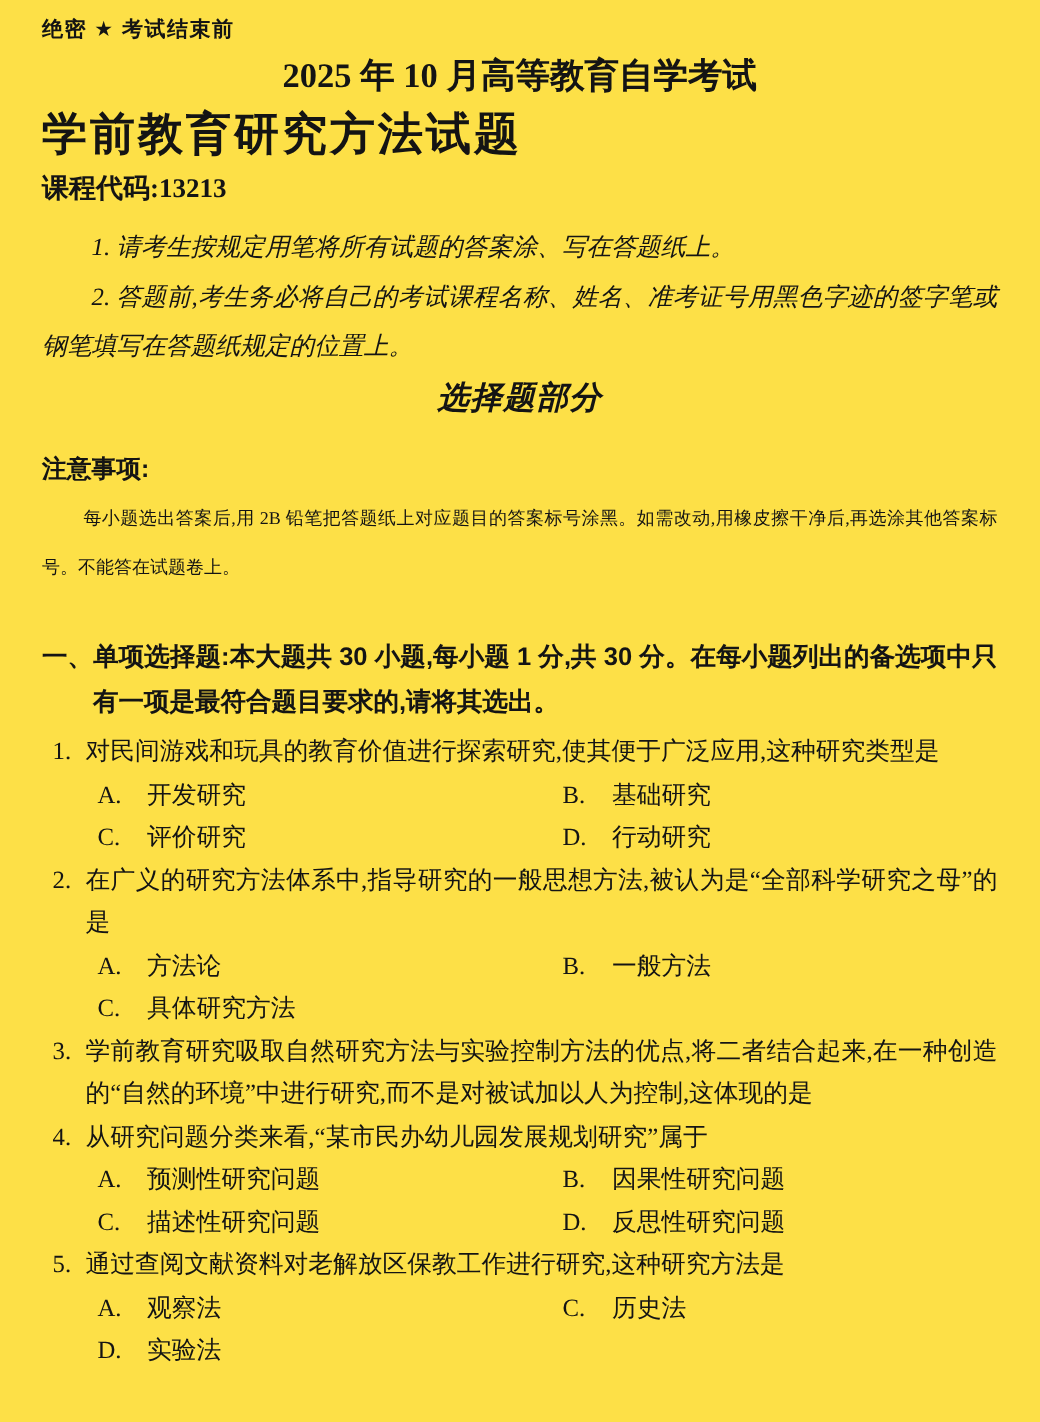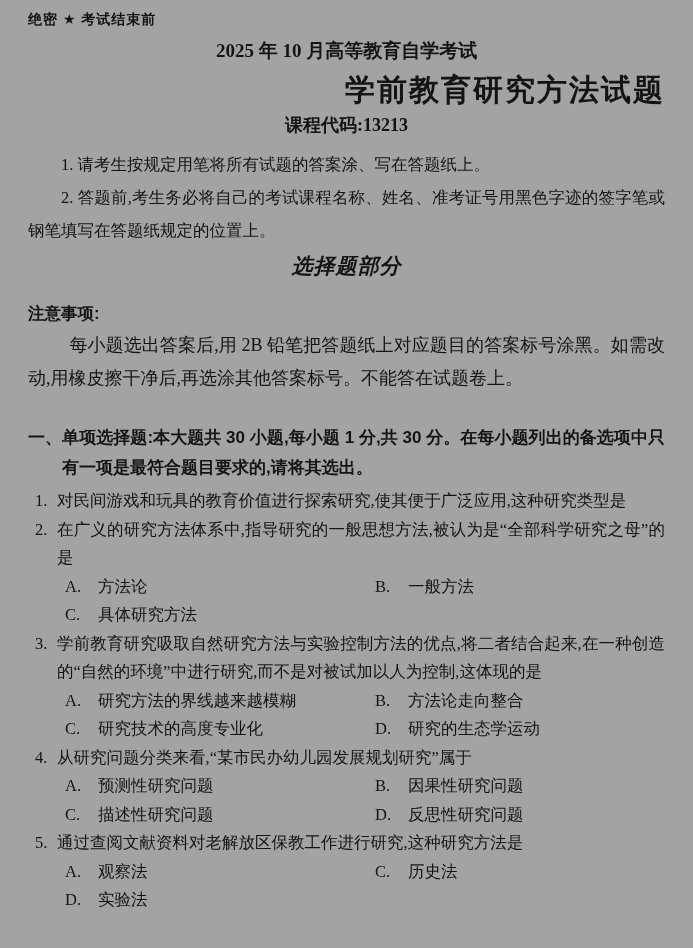--- a/index.html
+++ b/index.html
@@ -2,56 +2,55 @@
 <html><head>
 <meta charset="utf-8">
 <style>
   html, body { margin: 0; padding: 0; background: #ffffff; }
   .page {
     width: 693px;
     height: 948px;
     overflow: hidden;
     box-sizing: border-box;
     padding: 10px 28px 0 28px;
-    background: #a3a3a3;
+    background: #fde047;
     color: #141414;
     font-family: "Liberation Serif", "DejaVu Serif", serif;
     position: relative;
   }
   .security {
     font-family: "Liberation Sans", "DejaVu Sans", sans-serif;
     font-weight: 700;
     font-size: 14px;
     line-height: 18px;
     letter-spacing: 1px;
   }
   .exam-session {
     margin-top: 8px;
     text-align: center;
-    font-size: 19px;
+    font-size: 23px;
     line-height: 30px;
     font-weight: 600;
   }
   .paper-title {
     margin: 4px 0 0 0;
-    text-align: right;
+    text-align: left;
     font-family: "Liberation Sans", "DejaVu Sans", sans-serif;
     font-weight: 700;
     font-size: 30px;
     line-height: 40px;
     letter-spacing: 2px;
   }
   .course-code {
     margin-top: 2px;
-    text-align: center;
     font-weight: 700;
     font-size: 18px;
     line-height: 26px;
   }
-  .instructions { margin-top: 10px; font-size: 16.5px; }
+  .instructions { margin-top: 10px; font-size: 16.5px; font-style: italic; }
   .instructions p {
     margin: 0;
     text-indent: 2em;
     line-height: 33px;
     text-align: justify;
   }
   .section-title {
     margin-top: 4px;
     text-align: center;
     font-family: "Liberation Sans", "DejaVu Sans", sans-serif;
@@ -63,21 +62,21 @@
   }
   .notice { margin-top: 20px; }
   .notice-label {
     font-family: "Liberation Sans", "DejaVu Sans", sans-serif;
     font-weight: 700;
     font-size: 16.5px;
     line-height: 24px;
   }
   .notice-body {
     margin: 4px 0 0 0;
-    font-size: 18px;
+    font-size: 12px;
     line-height: 33px;
     text-indent: 2.3em;
     text-align: justify;
   }
   .part-heading {
     margin-top: 28px;
     font-family: "Liberation Sans", "DejaVu Sans", sans-serif;
     font-weight: 700;
     font-size: 17px;
     line-height: 30px;
@@ -123,43 +122,43 @@
     <p class="notice-body">每小题选出答案后,用 2B 铅笔把答题纸上对应题目的答案标号涂黑。如需改动,用橡皮擦干净后,再选涂其他答案标号。不能答在试题卷上。</p>
   </div>
 
   <div class="part-heading">一、单项选择题:本大题共 30 小题,每小题 1 分,共 30 分。在每小题列出的备选项中只有一项是最符合题目要求的,请将其选出。</div>
 
   <div id="questions" class="questions">
   <div class="question">
     <p class="stem">
       <span class="qnum">1.</span><span>对民间游戏和玩具的教育价值进行探索研究,使其便于广泛应用,这种研究类型是</span>
     </p>
+    <div class="options">
+      <div class="option"><span class="olabel">A.</span><span class="otext">开发研究</span></div>
+      <div class="option"><span class="olabel">B.</span><span class="otext">基础研究</span></div>
+      <div class="option"><span class="olabel">C.</span><span class="otext">评价研究</span></div>
+      <div class="option"><span class="olabel">D.</span><span class="otext">行动研究</span></div>
+    </div>
   </div>
 
   <div class="question">
     <p class="stem">
       <span class="qnum">2.</span><span>在广义的研究方法体系中,指导研究的一般思想方法,被认为是“全部科学研究之母”的是</span>
     </p>
     <div class="options">
       <div class="option"><span class="olabel">A.</span><span class="otext">方法论</span></div>
       <div class="option"><span class="olabel">B.</span><span class="otext">一般方法</span></div>
       <div class="option"><span class="olabel">C.</span><span class="otext">具体研究方法</span></div>
     </div>
   </div>
 
   <div class="question">
     <p class="stem">
       <span class="qnum">3.</span><span>学前教育研究吸取自然研究方法与实验控制方法的优点,将二者结合起来,在一种创造的“自然的环境”中进行研究,而不是对被试加以人为控制,这体现的是</span>
     </p>
-    <div class="options">
-      <div class="option"><span class="olabel">A.</span><span class="otext">研究方法的界线越来越模糊</span></div>
-      <div class="option"><span class="olabel">B.</span><span class="otext">方法论走向整合</span></div>
-      <div class="option"><span class="olabel">C.</span><span class="otext">研究技术的高度专业化</span></div>
-      <div class="option"><span class="olabel">D.</span><span class="otext">研究的生态学运动</span></div>
-    </div>
   </div>
 
   <div class="question">
     <p class="stem">
       <span class="qnum">4.</span><span>从研究问题分类来看,“某市民办幼儿园发展规划研究”属于</span>
     </p>
     <div class="options">
       <div class="option"><span class="olabel">A.</span><span class="otext">预测性研究问题</span></div>
       <div class="option"><span class="olabel">B.</span><span class="otext">因果性研究问题</span></div>
       <div class="option"><span class="olabel">C.</span><span class="otext">描述性研究问题</span></div>

